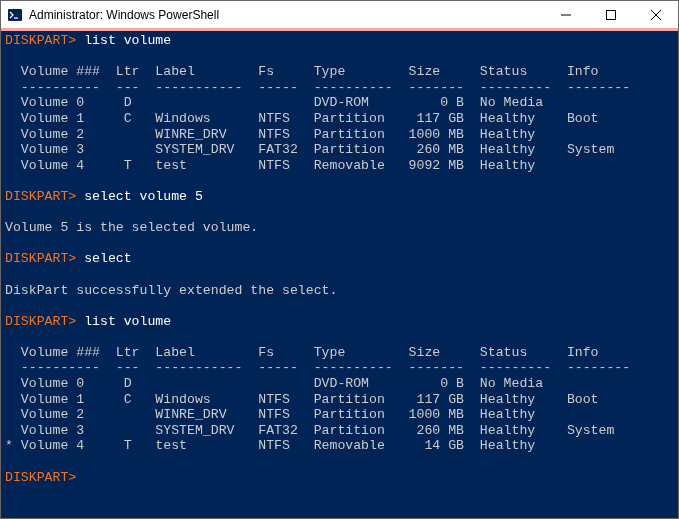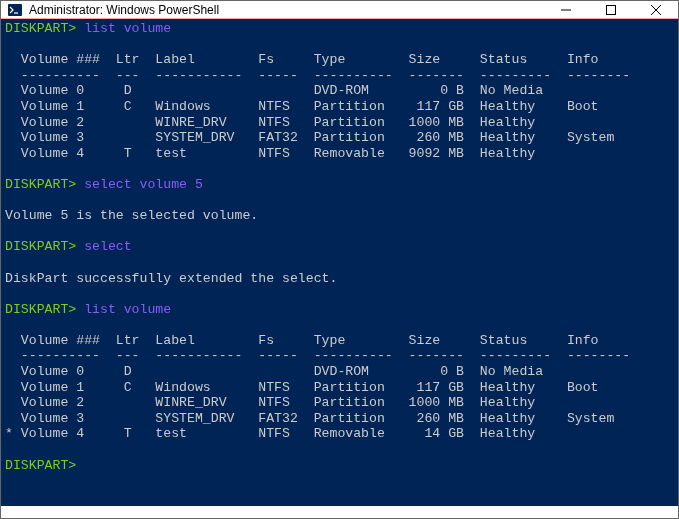--- a/index.html
+++ b/index.html
@@ -5,25 +5,25 @@
   * { margin: 0; padding: 0; box-sizing: border-box; }
   body {
     background: #fff;
     font-family: "Consolas", "Courier New", monospace;
     width: 679px;
     height: 519px;
     overflow: hidden;
     border: 1px solid #666;
   }
   .titlebar {
-    height: 18px;
+    height: 30px;
     background: #fff;
     display: flex;
     align-items: center;
-    border-bottom: 1px solid #fca5a5;
+    border-bottom: 3px solid #fca5a5;
   }
   .titlebar-icon {
     width: 16px;
     height: 16px;
     margin-left: 6px;
     margin-right: 6px;
     display: inline-flex;
     align-items: center;
     justify-content: center;
   }
@@ -53,22 +53,22 @@
     color: #ccc;
     width: 100%;
     height: calc(100% - 30px);
     padding: 2px 4px;
     font-size: 13.2px;
     line-height: 15.6px;
     white-space: pre;
     font-family: Consolas, "Courier New", monospace;
     overflow: hidden;
   }
-  .prompt { color: #84cc16; }
-  .cmd { color: #8b5cf6; font-family: Liberation Mono, monospace; }
+  .prompt { color: #f97316; }
+  .cmd { color: #ffffff; font-family: Liberation Mono, monospace; }
 </style>
 </head>
 <body>
 
 <div class="titlebar">
   <span class="titlebar-icon">
     <svg width="16" height="16" viewBox="0 0 16 16">
       <rect x="1" y="2" width="14" height="12" rx="1" fill="#012456"></rect>
       <path d="M3 5 L6 8 L3 11" stroke="#fff" stroke-width="1.2" fill="none"></path>
       <line x1="7" y1="11" x2="11" y2="11" stroke="#fff" stroke-width="1.2"></line>

